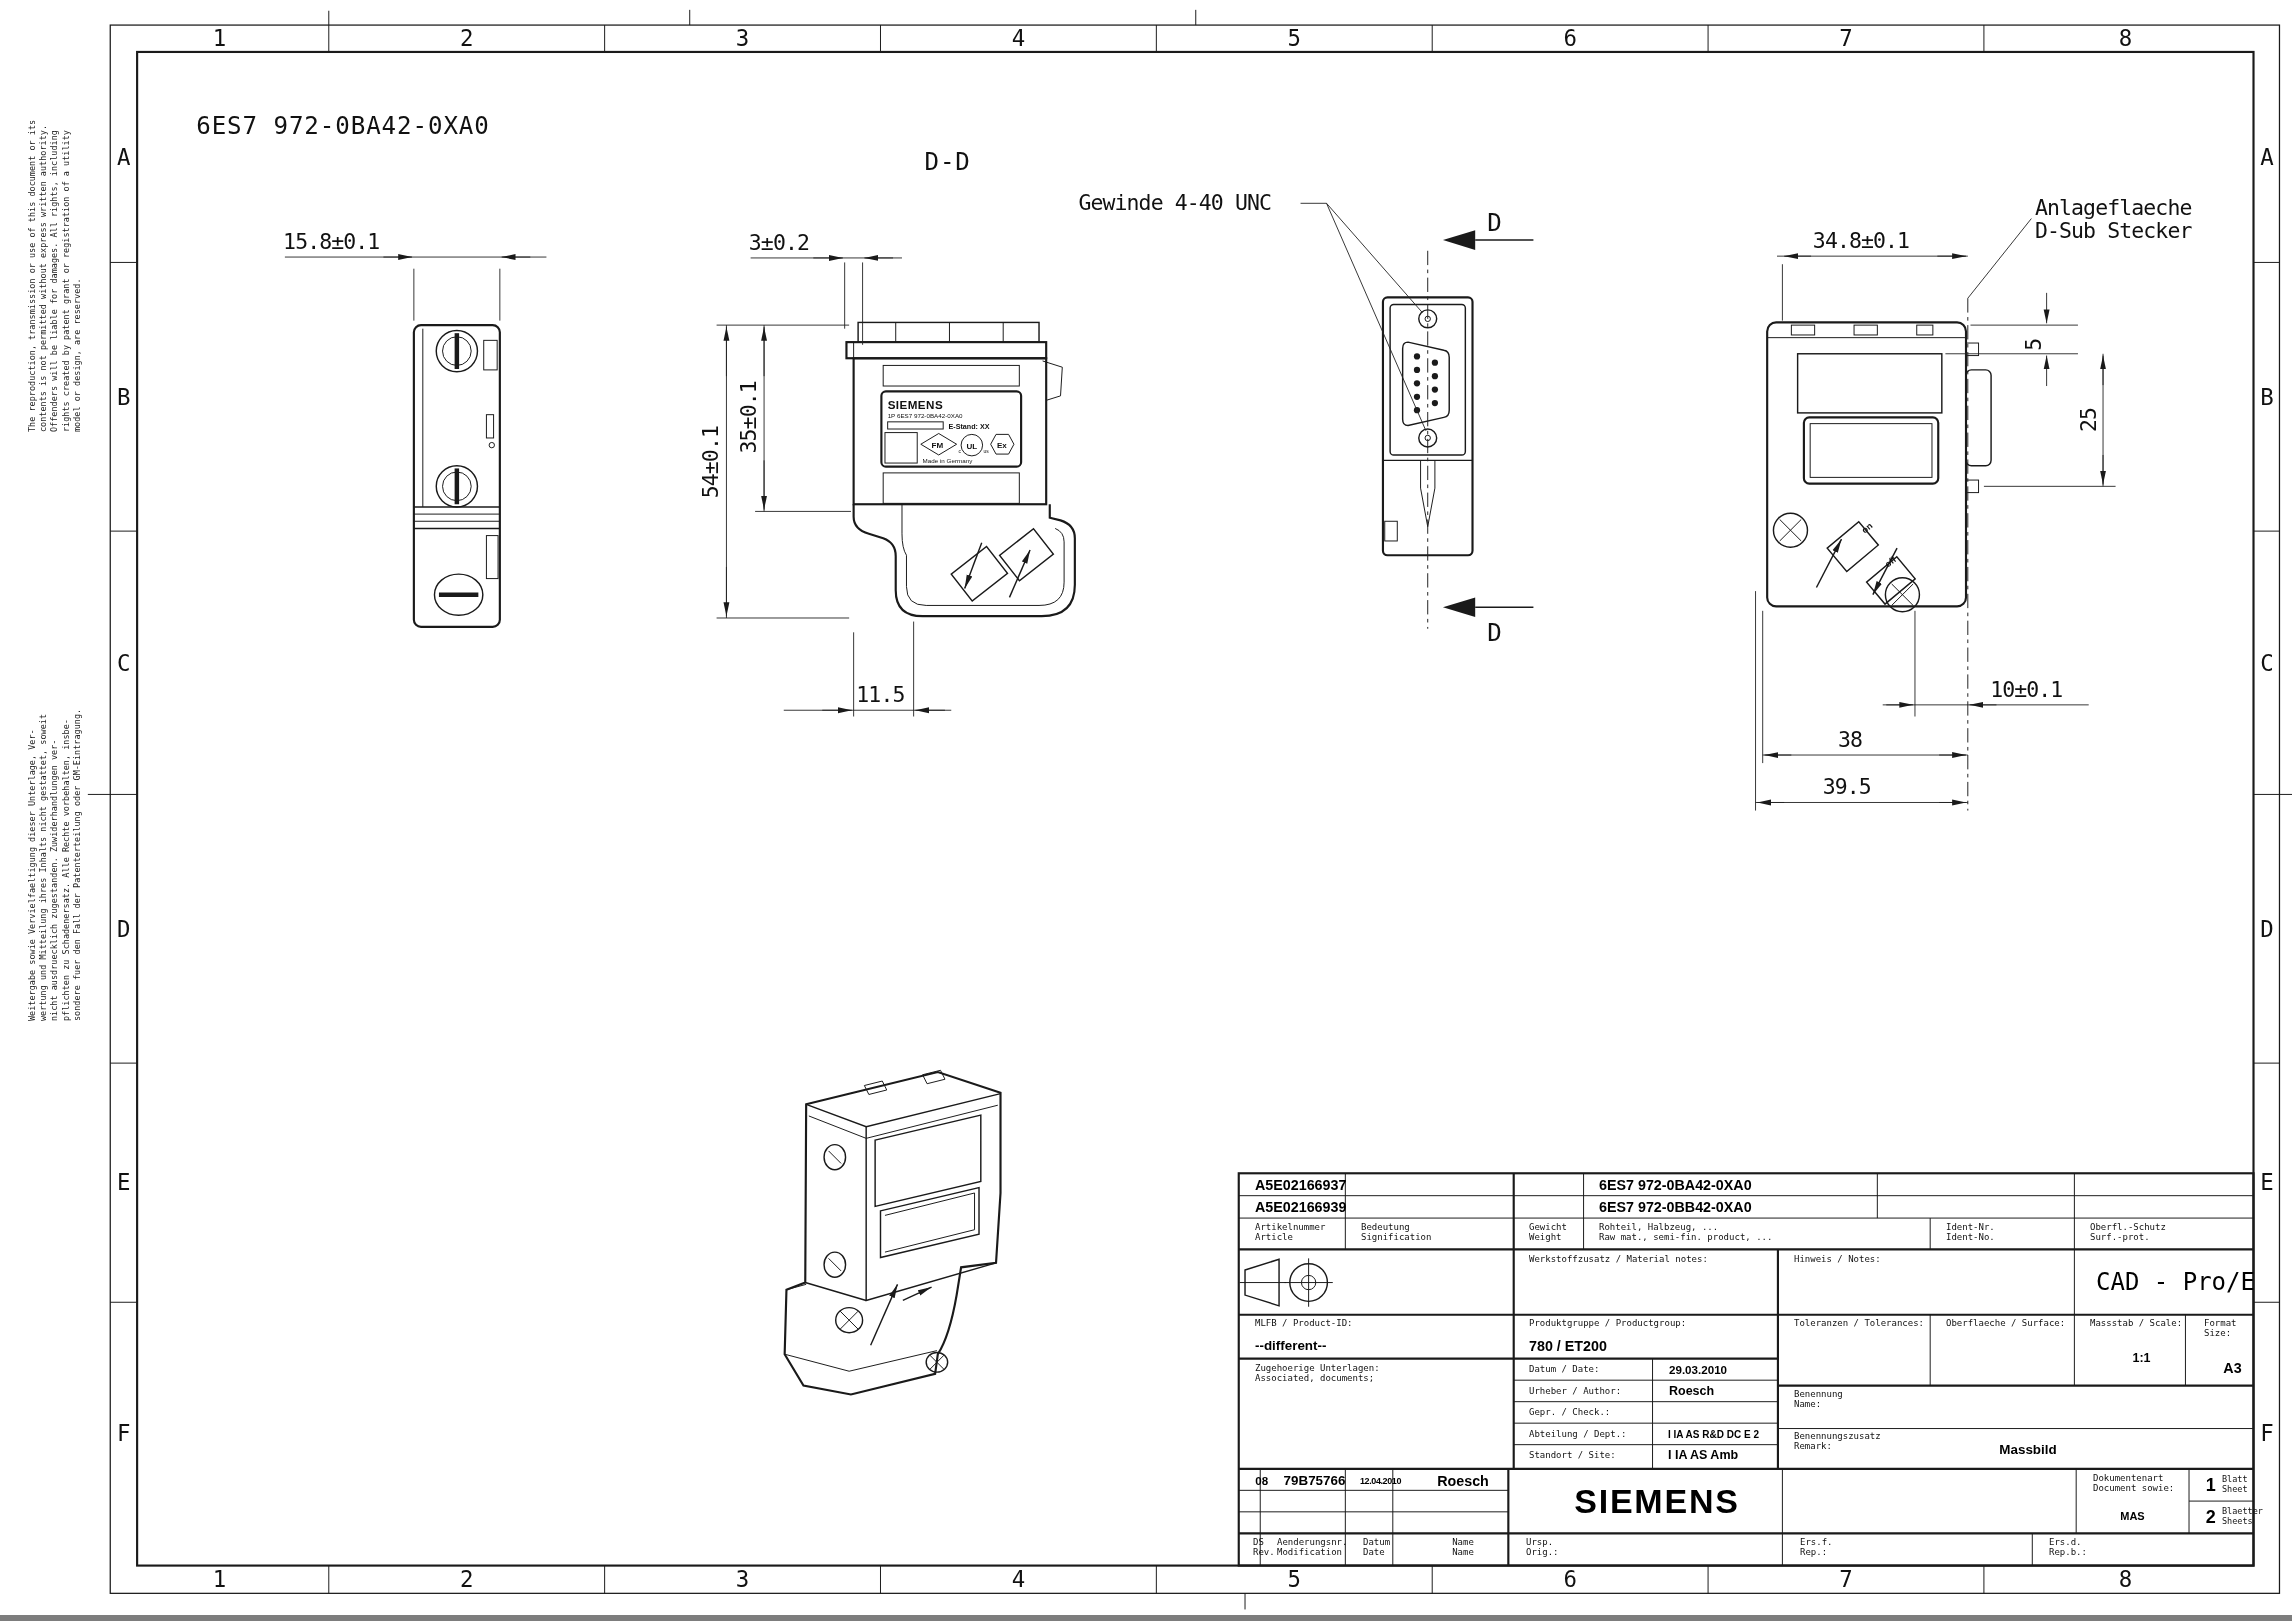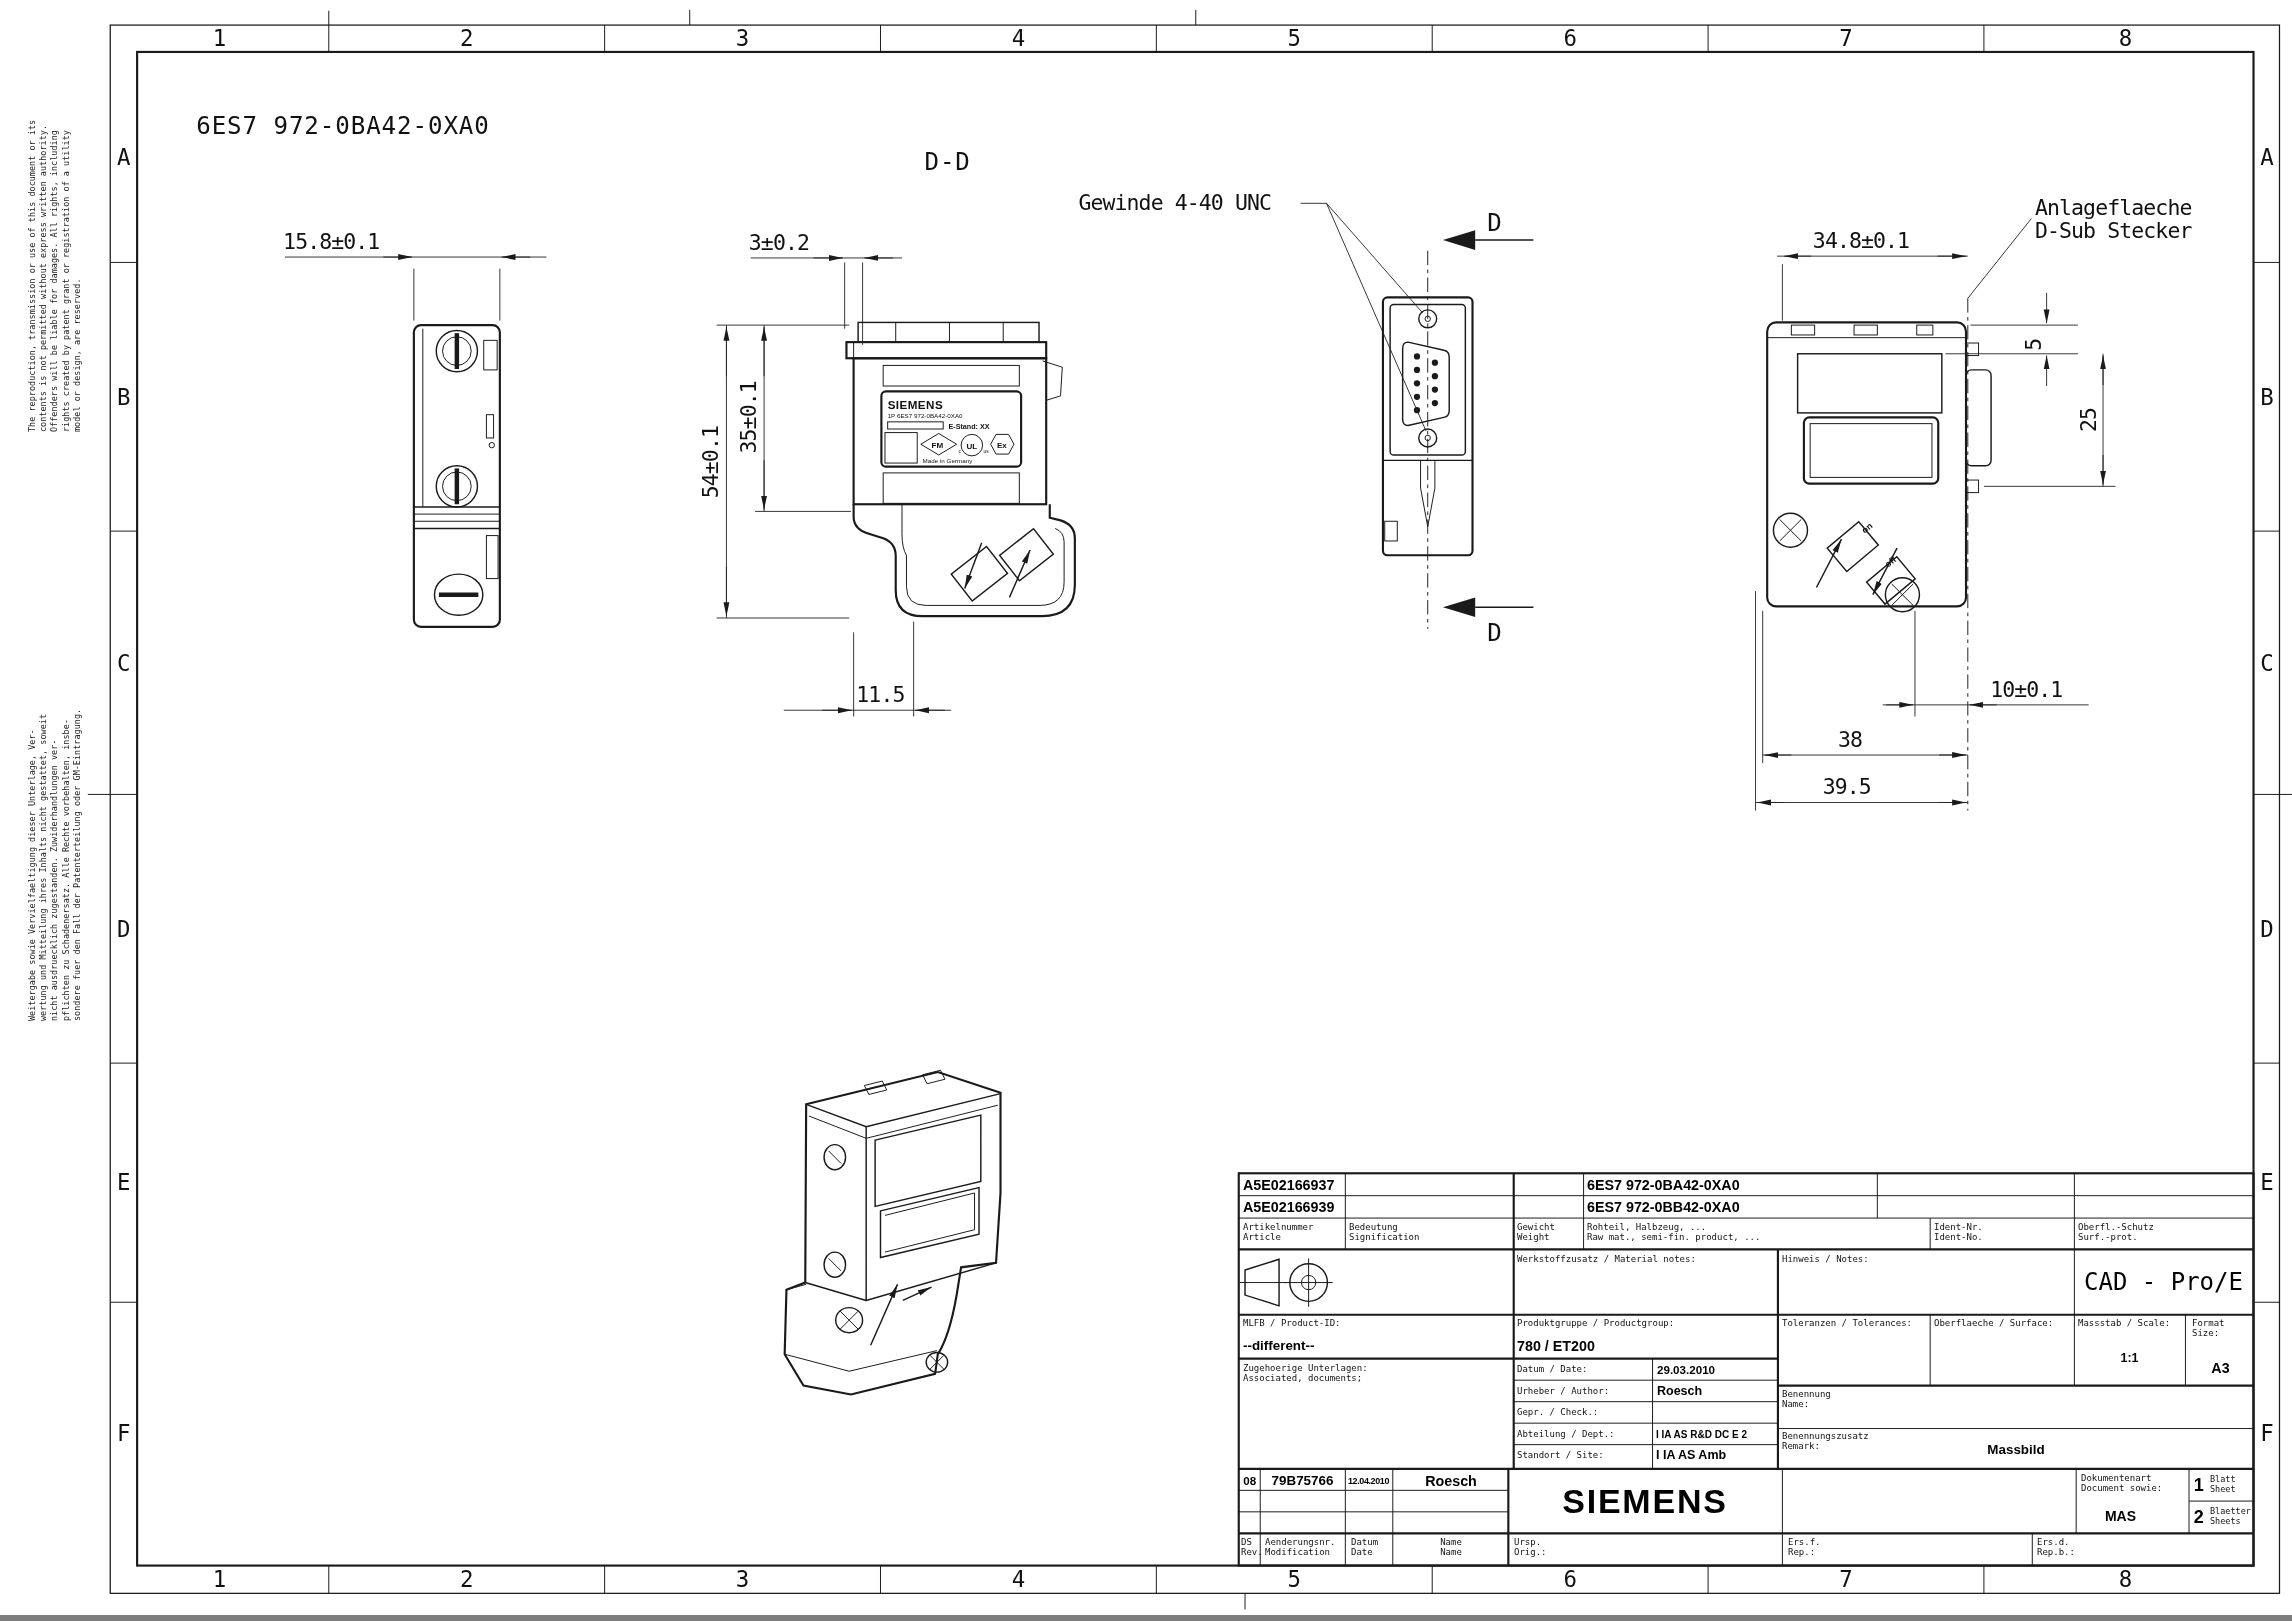--- a/index.html
+++ b/index.html
@@ -1,18 +1,18 @@
 <!DOCTYPE html>
 <html style="font-size:14.3px"><head>
 <meta charset="utf-8">
 <style>
   html,body{margin:0;padding:0;background:#fff;}
   #page{position:relative;width:2293px;height:1622px;background:#ffffff;overflow:hidden;
         font-family:"DejaVu Sans Mono",monospace;color:#000;}
-  .abs{position:absolute;}
+  .abs{position:absolute;margin-left:12px;}
   svg{position:absolute;left:0;top:0;}
   svg *{vector-effect:none;}
   .o{stroke:#1a1a1a;stroke-width:2.4;fill:none;}
   .of{stroke:#1a1a1a;stroke-width:2.4;fill:#fff;}
   .m{stroke:#1a1a1a;stroke-width:1.6;fill:none;}
   .i{stroke:#1a1a1a;stroke-width:1.1;fill:none;}
   .d{stroke:#222;stroke-width:1;fill:none;}
   .dash{stroke:#222;stroke-width:1.1;fill:none;stroke-dasharray:16 5 4 5;}
   .al{marker-end:url(#ar);}
   text{fill:#111;stroke:none;}
@@ -393,21 +393,21 @@
   <div class="abs tb-label" style="left:1782px;top:1431px"><span>Benennungszusatz</span><br><span>Remark:</span></div>
   <div class="abs cc tb-value" style="left:1778px;top:1435px;width:476px;height:29px;font-size:13.4px">Massbild</div>
 
   <div class="abs cc tb-value" style="left:1239px;top:1471px;width:21.5px;height:19.7px;font-size:11.6px">08</div>
   <div class="abs cc tb-value" style="left:1260px;top:1471px;width:85px;height:19.7px;font-size:13.4px">79B75766</div>
   <div class="abs cc tb-value" style="left:1345px;top:1471px;width:47px;height:19.7px;font-size:9px;letter-spacing:-0.4px">12.04.2010</div>
   <div class="abs cc tb-value" style="left:1393px;top:1471px;width:116px;height:19.7px;font-size:14.3px">Roesch</div>
 
   <div class="abs cc tb-value" style="left:1508px;top:1469px;width:274px;height:64px;font-size:34px;letter-spacing:1.8px">SIEMENS</div>
   <div class="abs tb-label" style="left:2081px;top:1473px"><span>Dokumentenart</span><br><span>Document sowie:</span></div>
-  <div class="abs cc tb-value" style="left:2076px;top:1501px;width:89px;height:29px;font-size:14px">MAS</div>
+  <div class="abs cc tb-value" style="left:2076px;top:1501px;width:89px;height:29px;font-size:11px">MAS</div>
   <div class="abs cc tb-value" style="left:2189px;top:1469px;width:19.7px;height:32px;font-size:18px">1</div>
   <div class="abs tb-label" style="left:2210px;top:1474px;font-size:8.5px"><span>Blatt</span><br><span>Sheet</span></div>
   <div class="abs cc tb-value" style="left:2189px;top:1501px;width:19.7px;height:32px;font-size:18px">2</div>
   <div class="abs tb-label" style="left:2210px;top:1506px;font-size:8.5px"><span>Blaetter</span><br><span>Sheets</span></div>
 
   <div class="abs tb-label" style="left:1241px;top:1537px"><span>DS</span><br><span>Rev.</span></div>
   <div class="abs tb-label" style="left:1265px;top:1537px"><span>Aenderungsnr.</span><br><span>Modification</span></div>
   <div class="abs tb-label" style="left:1351px;top:1537px"><span>Datum</span><br><span>Date</span></div>
   <div class="abs tb-label cc" style="left:1396px;top:1537px;width:110px;text-align:center"><span><span>Name</span><br><span>Name</span></span></div>
   <div class="abs tb-label" style="left:1514px;top:1537px"><span>Ursp.</span><br><span>Orig.:</span></div>

